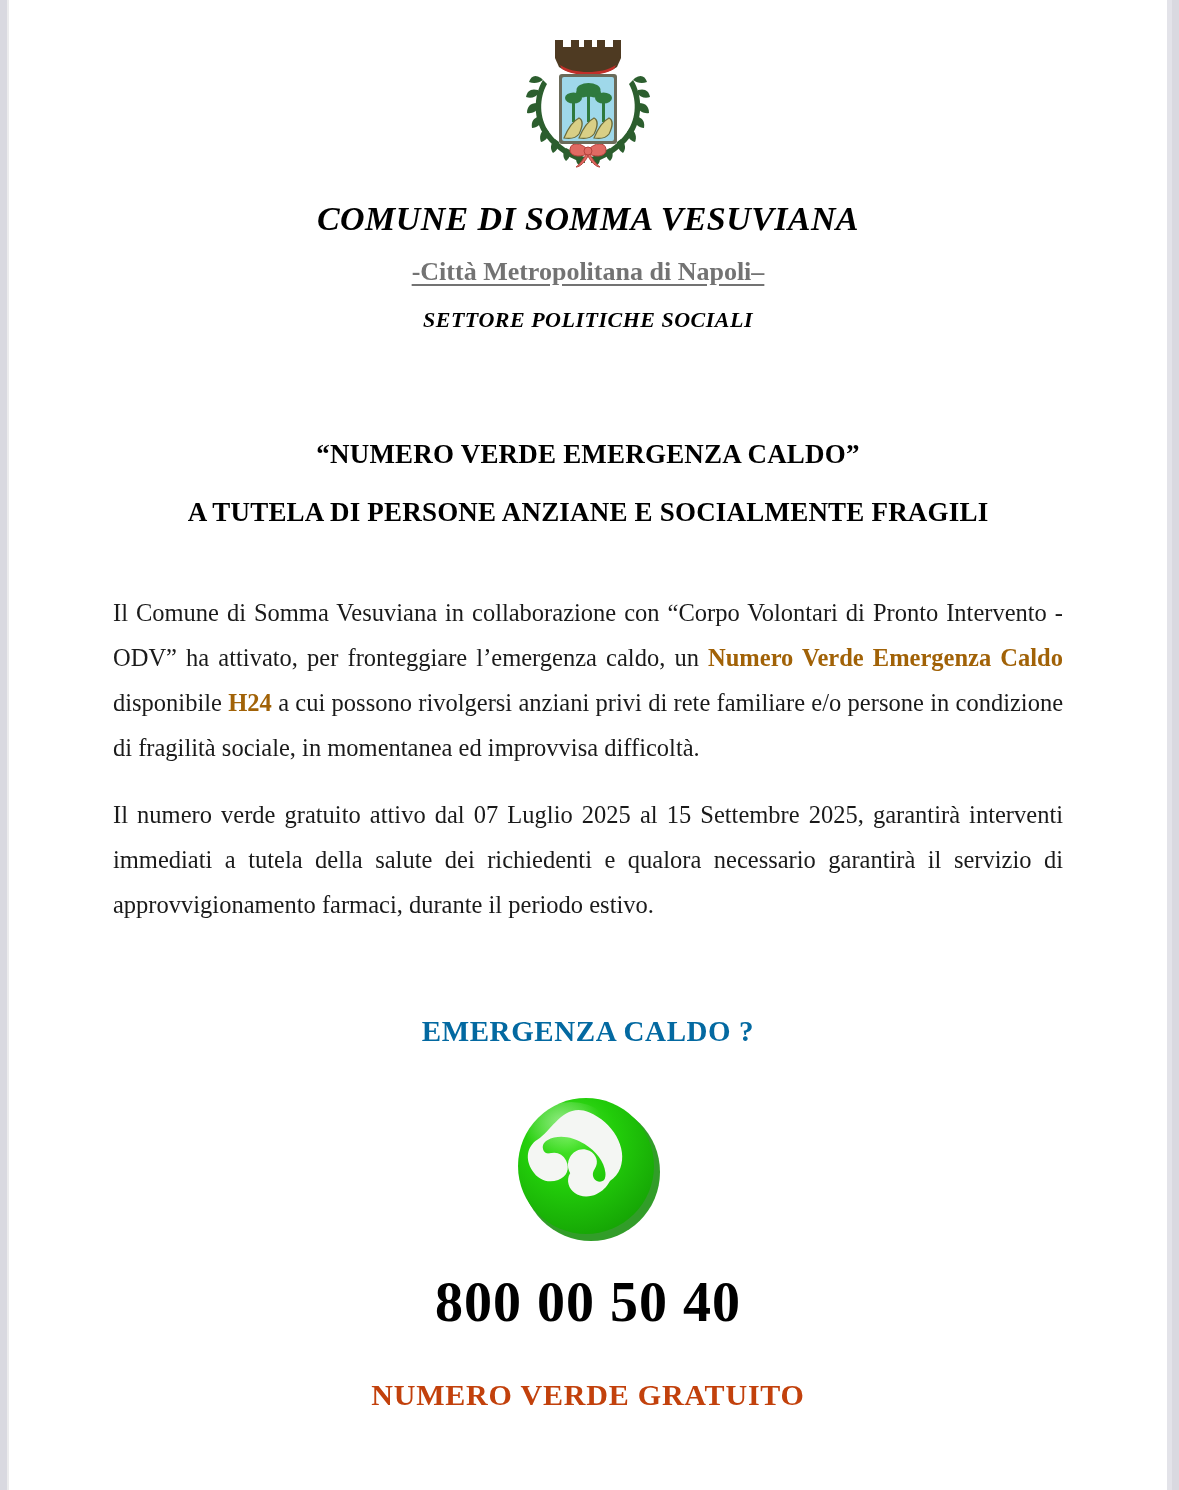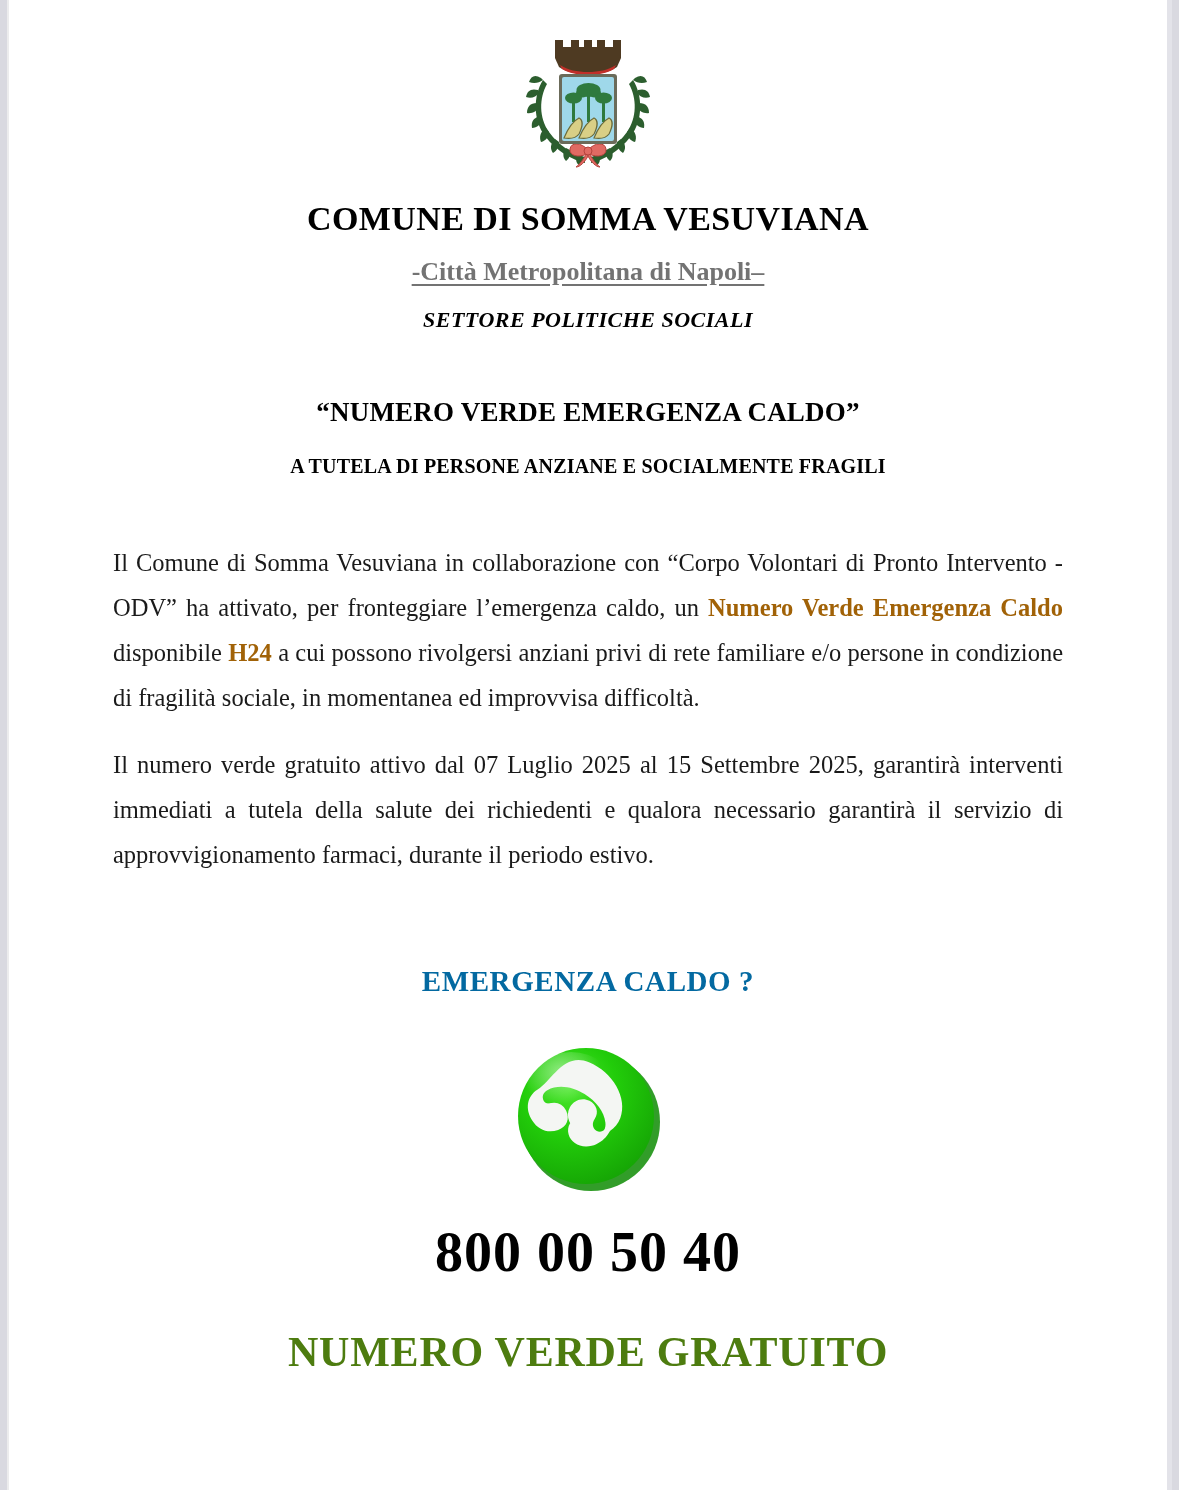--- a/index.html
+++ b/index.html
@@ -51,20 +51,21 @@
   .header {
     text-align: center;
     margin-top: 26px;
   }
   .org-name {
     font-size: 34px;
     font-weight: bold;
     letter-spacing: 0.4px;
     color: #000;
     line-height: 1.1;
+    font-style: italic;
   }
   .org-sub {
     font-size: 26px;
     font-weight: bold;
     text-decoration: underline;
     text-underline-offset: 4px;
     margin-top: 20px;
     color: #737373;
   }
   .org-dept {
@@ -72,30 +73,30 @@
     font-style: italic;
     font-weight: bold;
     letter-spacing: 0.5px;
     margin-top: 20px;
     color: #000;
   }
 
   
   .headline {
     text-align: center;
-    margin-top: 64px;
+    margin-top: 106px;
   }
   .headline-line1 {
     font-size: 27px;
     font-weight: bold;
     letter-spacing: 0.2px;
     color: #000;
   }
   .headline-line2 {
-    font-size: 20px;
+    font-size: 27px;
     font-weight: bold;
     letter-spacing: 0.2px;
     margin-top: 27px;
     color: #000;
   }
 
   
   .body-copy {
     margin: 0 auto;
     width: 950px;
@@ -138,25 +139,25 @@
     height: 152px;
   }
   .phone-number {
     font-size: 56px;
     font-weight: bold;
     letter-spacing: 1px;
     margin-top: 22px;
     color: #000;
   }
   .free-label {
-    font-size: 42px;
+    font-size: 30px;
     font-weight: bold;
     letter-spacing: 0.8px;
     margin-top: 44px;
-    color: #4d7c0f;
+    color: #c2410c;
   }
 </style>
 </head>
 <body>
 
 <div class="screen">
   <div class="page">
 
     <div class="crest-wrap">
       <span class="crest">

